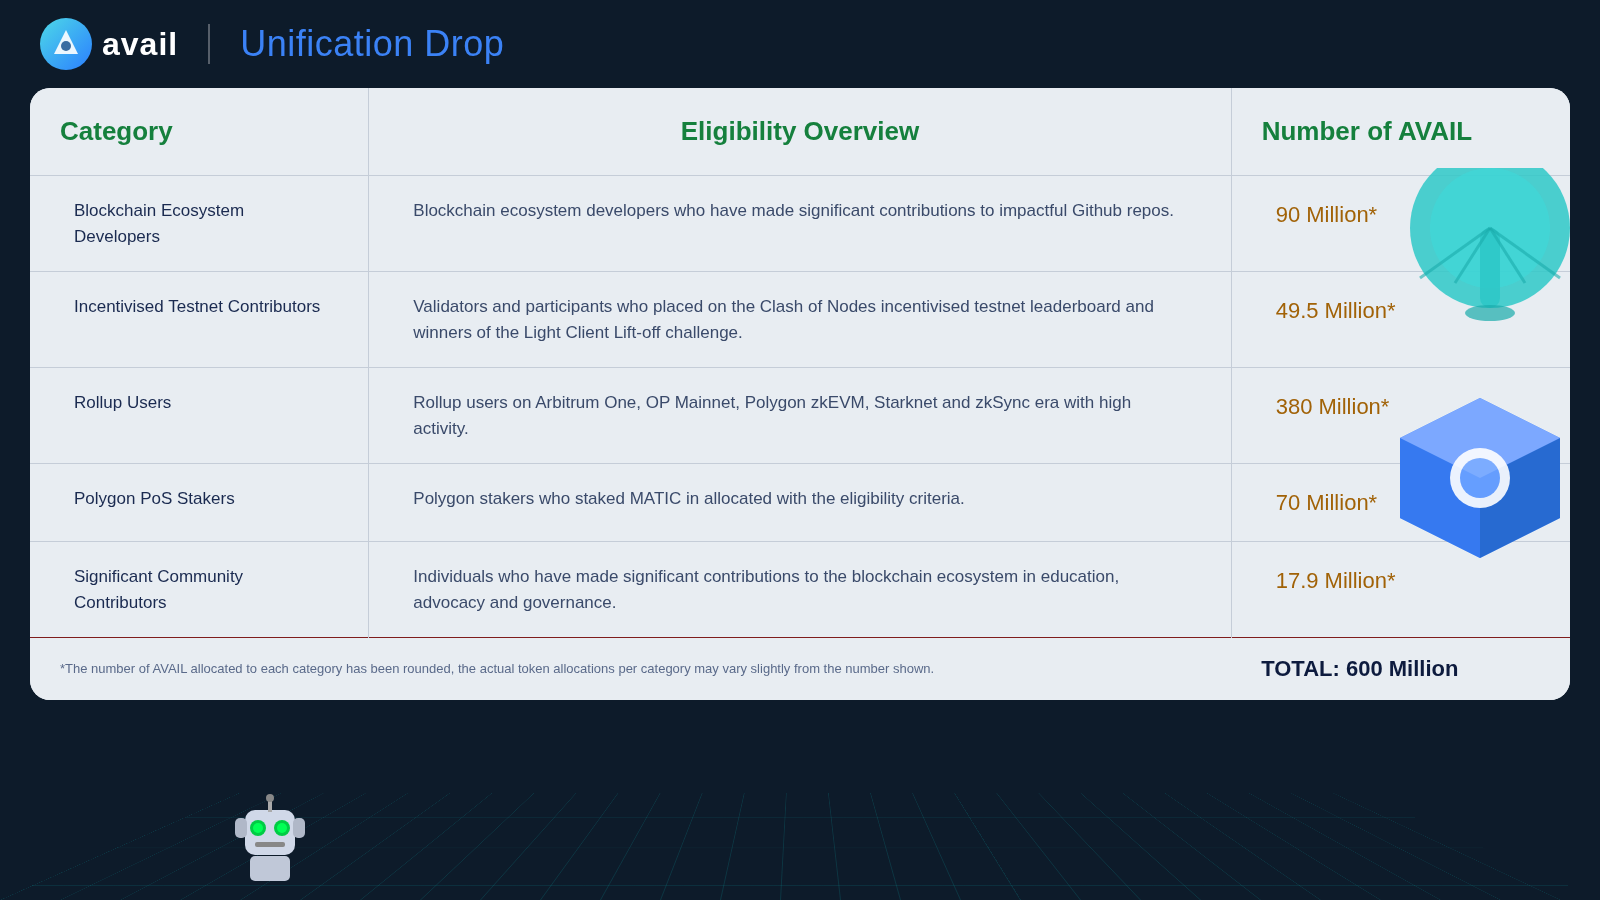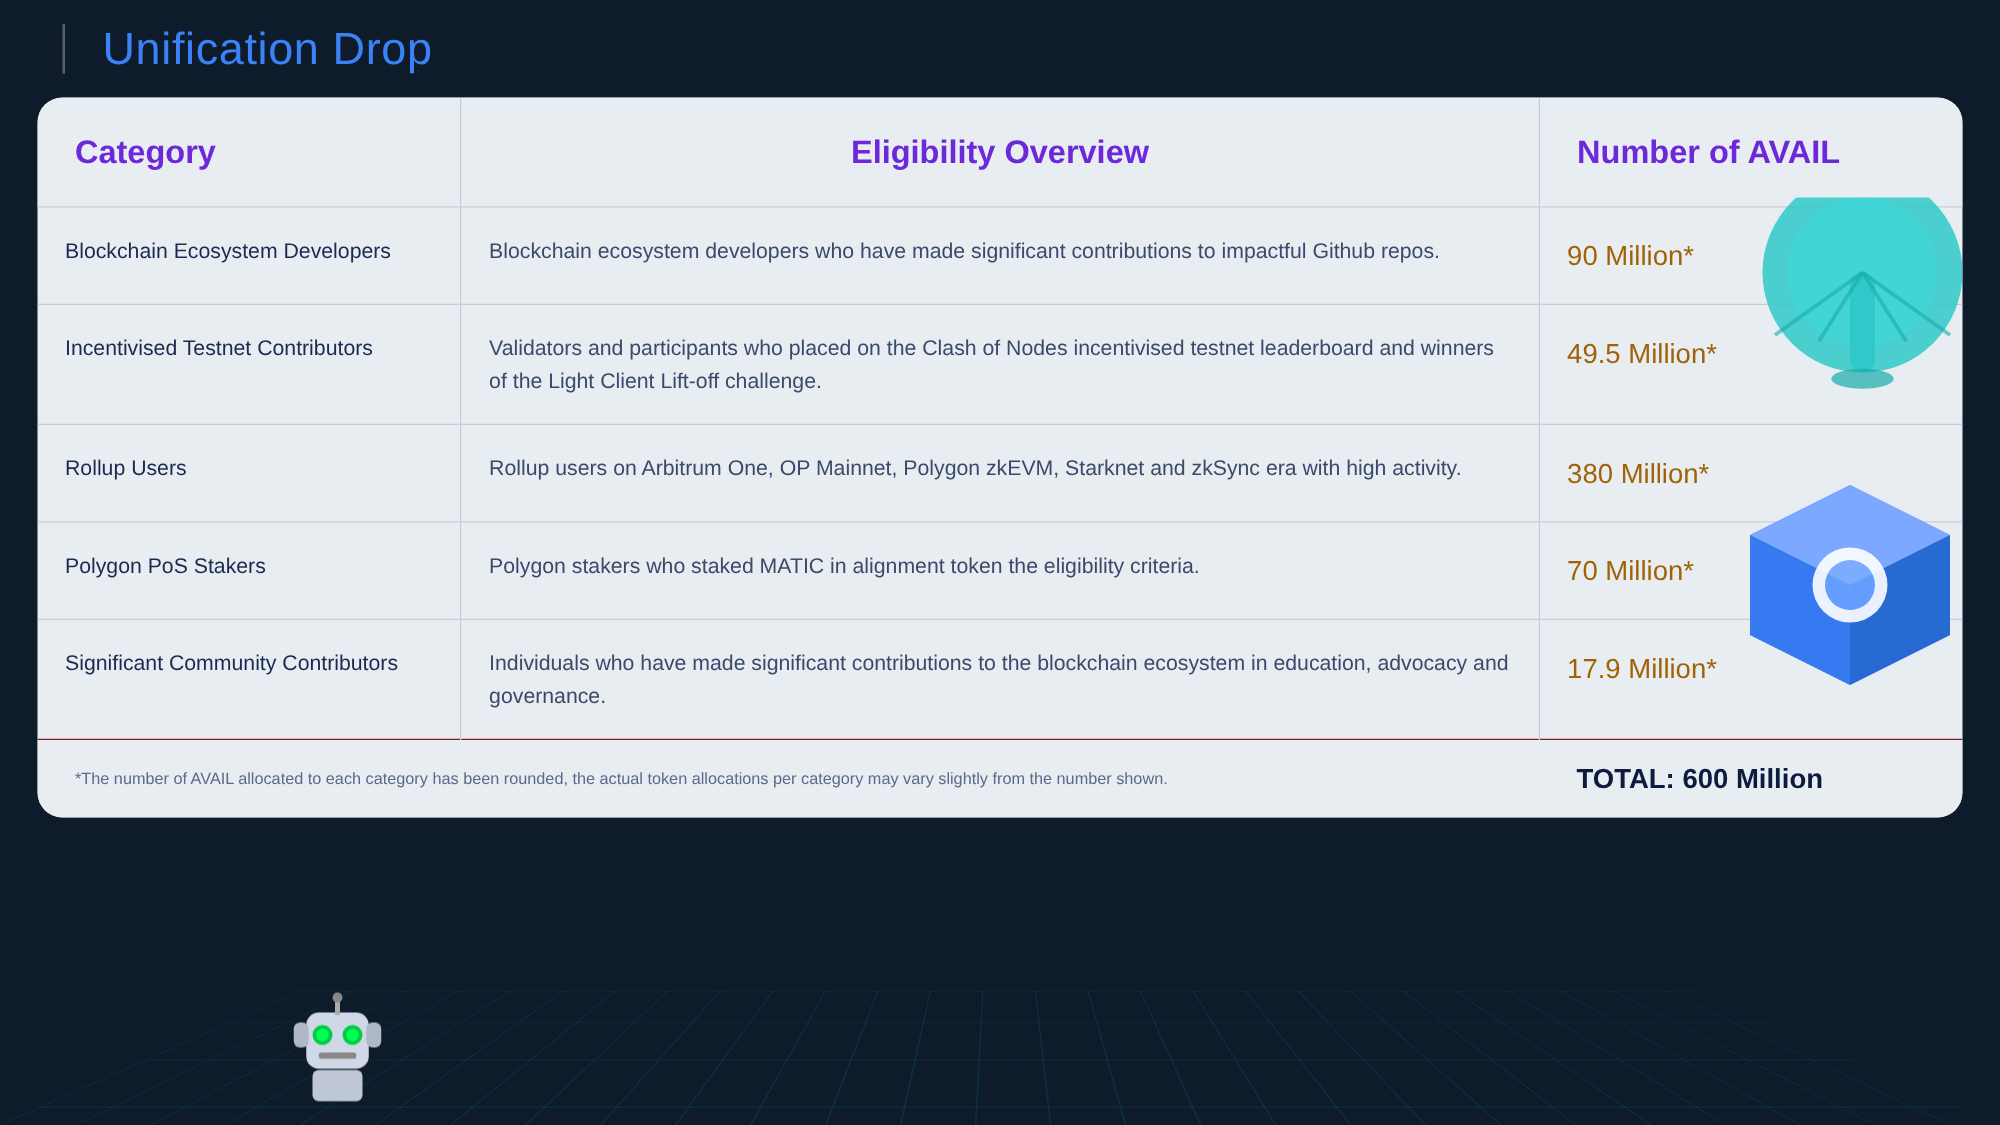--- a/index.html
+++ b/index.html
@@ -79,21 +79,21 @@
     }
 
     
     thead tr {
       background: #e8edf2;
     }
 
     thead th {
       padding: 28px 30px;
       text-align: left;
-      color: #6d28d9;
+      color: #15803d;
       font-size: 26px;
       font-weight: 800;
       border-bottom: 1px solid #c5cdd8;
     }
 
     thead th:first-child {
       width: 22%;
       border-right: 1px solid #c5cdd8;
     }
 
@@ -111,21 +111,21 @@
     tbody tr {
       border-bottom: 1px solid #c5cdd8;
     }
 
     tbody tr:last-child {
       border-bottom: none;
       margin-left: 38px;
     }
 
     tbody td {
-      padding: 22px 22px;
+      padding: 22px 44px;
       vertical-align: top;
       color: #2a3a5c;
       font-size: 17px;
       line-height: 1.5;
     }
 
     tbody td:first-child {
       border-right: 1px solid #c5cdd8;
       font-weight: 500;
       width: 22%;
@@ -204,20 +204,29 @@
       display: flex;
       align-items: center;
       justify-content: center;
       overflow: hidden;
     }
   </style>
 </head>
 <body>
 
 <div class="header">
+  <div class="logo-wrap">
+    <div class="logo-circle">
+      <svg width="36" height="36" viewBox="0 0 36 36" fill="none">
+        <path d="M18 4 L30 28 L6 28 Z" fill="white" opacity="0.9"></path>
+        <circle cx="18" cy="20" r="5" fill="#0d4a8a" opacity="0.8"></circle>
+      </svg>
+    </div>
+    <span class="logo-text">avail</span>
+  </div>
   <div class="divider-v"></div>
   <span class="header-title">Unification Drop</span>
 </div>
 
 <div class="card">
   <table>
     <thead>
       <tr>
         <th>Category</th>
         <th>Eligibility Overview</th>
@@ -235,21 +244,21 @@
           <td>Validators and participants who placed on the Clash of Nodes incentivised testnet leaderboard and winners of the Light Client Lift-off challenge.</td>
           <td>49.5 Million*</td>
         </tr>
         <tr>
           <td>Rollup Users</td>
           <td>Rollup users on Arbitrum One, OP Mainnet, Polygon zkEVM, Starknet and zkSync era with high activity.</td>
           <td>380 Million*</td>
         </tr>
         <tr>
           <td>Polygon PoS Stakers</td>
-          <td>Polygon stakers who staked MATIC in alignment token the eligibility criteria.</td>
+          <td>Polygon stakers who staked MATIC in allocated with the eligibility criteria.</td>
           <td>70 Million*</td>
         </tr>
         <tr>
           <td>Significant Community Contributors</td>
           <td>Individuals who have made significant contributions to the blockchain ecosystem in education, advocacy and governance.</td>
           <td>17.9 Million*</td>
         </tr>
       </tbody>
     <tfoot>
       <tr class="footer-row">

